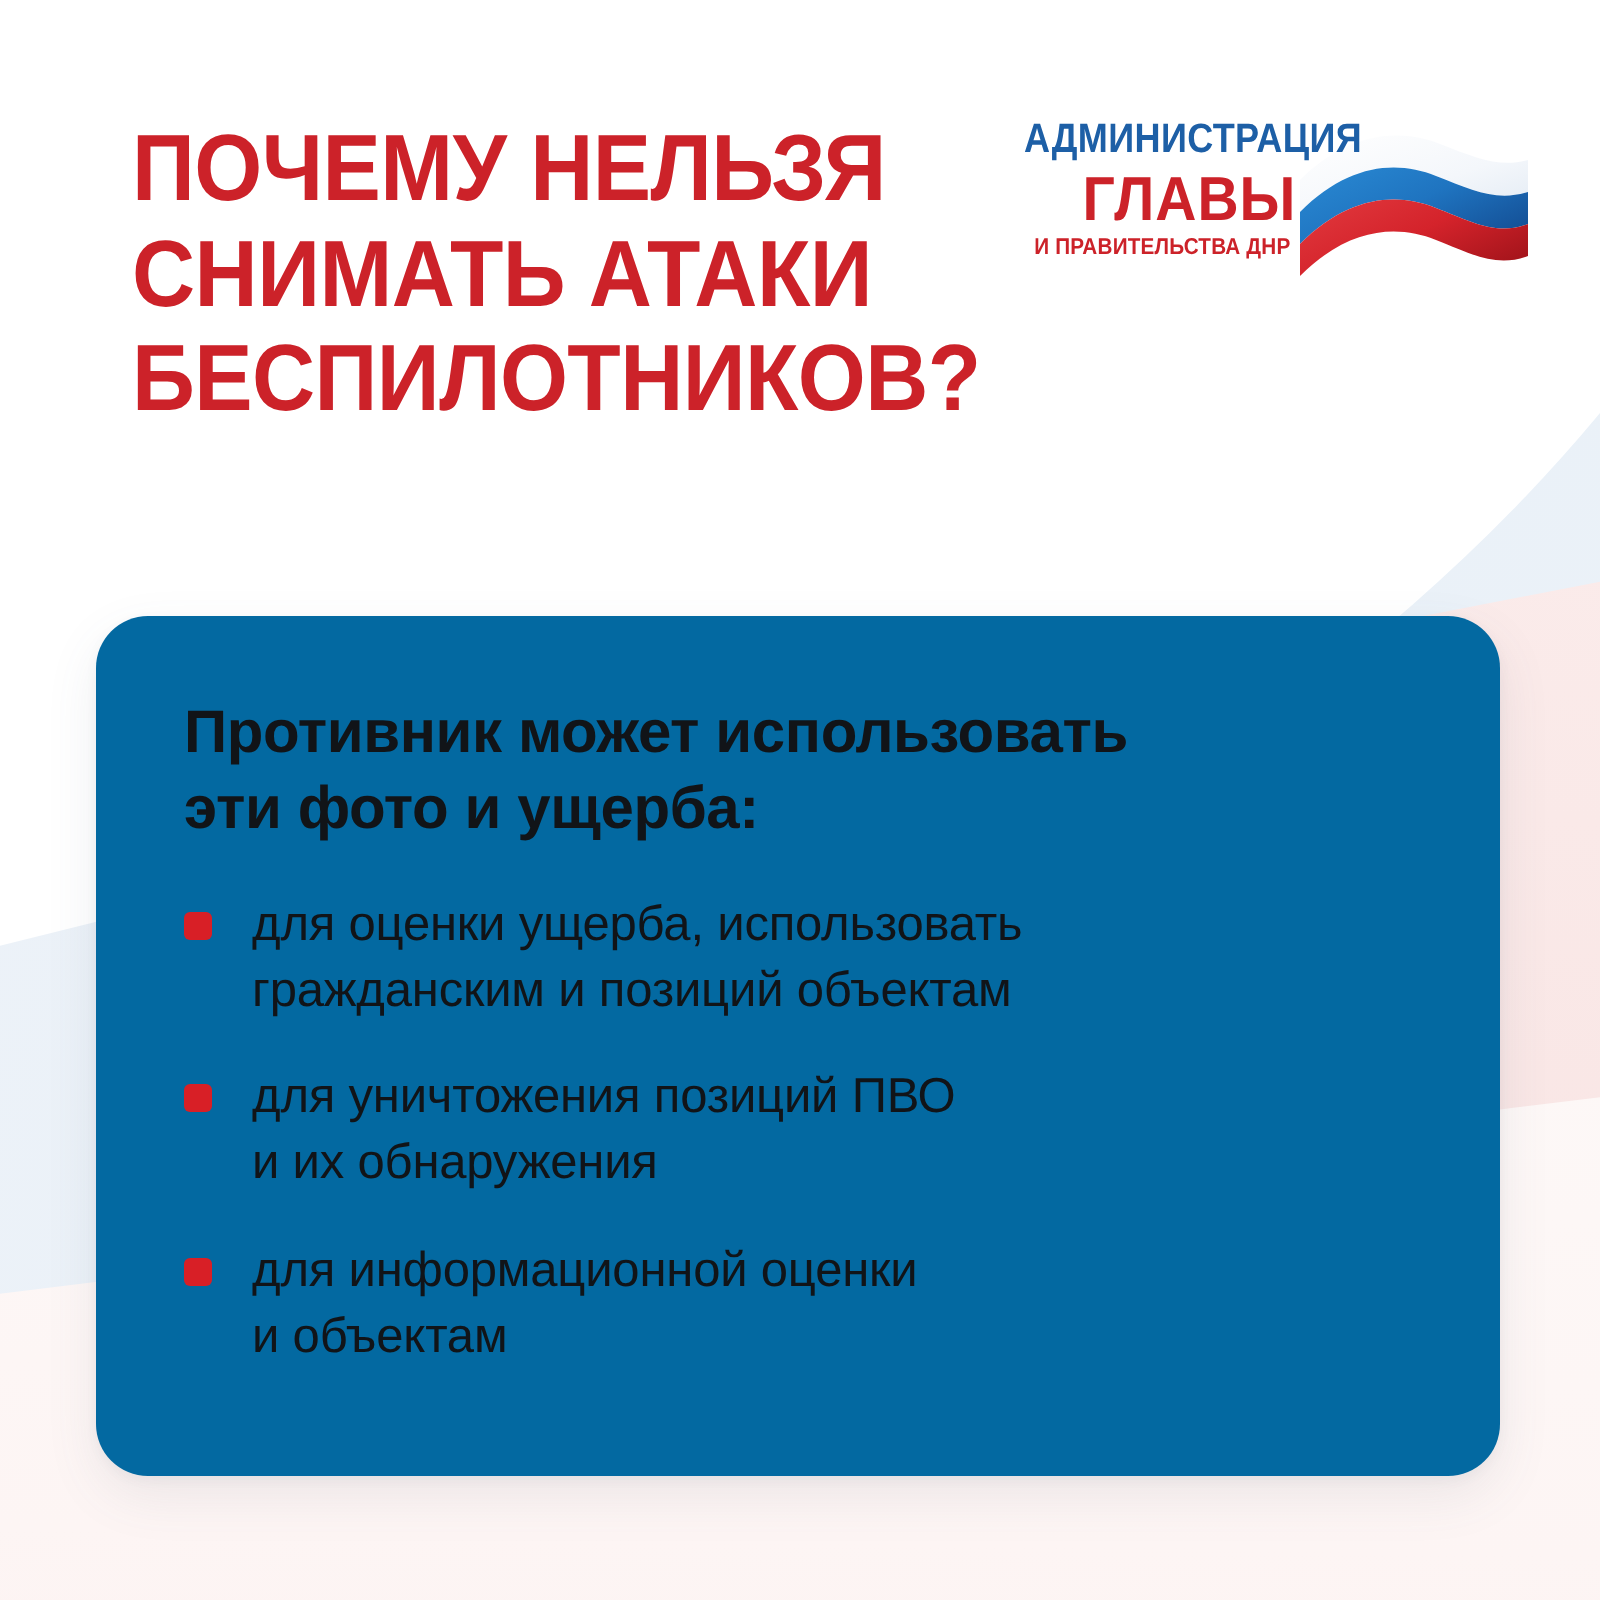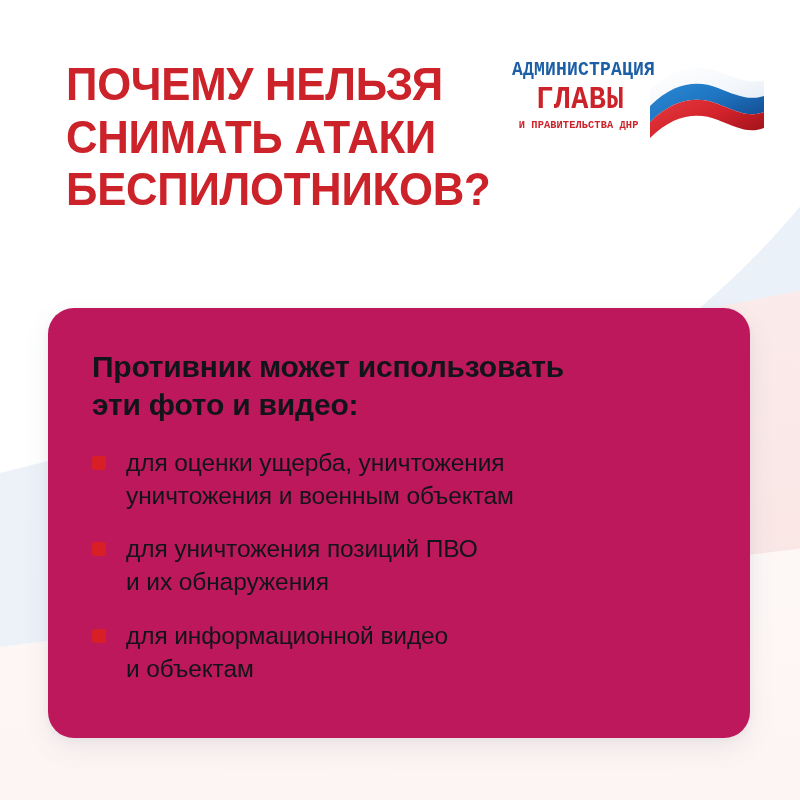--- a/index.html
+++ b/index.html
@@ -96,22 +96,22 @@
   }
   .logo-flag {
     position:absolute;
     right:2px; top:8px;
     width:118px; height:92px;
   }
   .logo-text {
     position:absolute;
     right:108px; top:8px;
     width:148px;
-    text-align:center;
-    font-family:Liberation Mono, monospace;
+    text-align:right;
+    font-family:Liberation Sans, sans-serif;
     text-transform:uppercase;
     line-height:1;
   }
   .logo-l1 {
     display:block;
     color:#1d5fa6;
     font-weight:700;
     font-size:20.5px;
     letter-spacing:0.2px;
     transform:scaleX(0.88);
@@ -139,21 +139,21 @@
     transform:scaleX(0.9);
     transform-origin:left center;
     white-space:nowrap;
   }
 
   
   .card {
     position:absolute;
     left:48px; top:308px;
     width:702px; height:430px;
-    background:#be185d;
+    background:#0369a1;
     border-radius:26px;
     box-shadow:0 10px 26px rgba(90,100,120,0.10), 0 2px 6px rgba(90,100,120,0.06);
     padding:40px 44px 34px 44px;
   }
 
   .card-title {
     color:#111418;
     font-weight:700;
     font-size:30px;
     line-height:1.28;
@@ -236,45 +236,45 @@
       <span class="logo-l1">АДМИНИСТРАЦИЯ</span>
       <span class="logo-l2">ГЛАВЫ</span>
       <span class="logo-l3">И ПРАВИТЕЛЬСТВА ДНР</span>
     </div>
   </div>
 
   <div class="card">
 
     <div class="card-title">
       <span class="ct-line">Противник может использовать</span>
-      <span class="ct-line">эти фото и видео:</span>
+      <span class="ct-line">эти фото и ущерба:</span>
     </div>
 
     <div class="bullets">
 
       <div class="bullet-row">
         <span class="bullet-mark"></span>
         <div class="bullet-text">
-          <span class="bt-line">для оценки ущерба, уничтожения</span>
-          <span class="bt-line">уничтожения и военным объектам</span>
+          <span class="bt-line">для оценки ущерба, использовать</span>
+          <span class="bt-line">гражданским и позиций объектам</span>
         </div>
       </div>
 
       <div class="bullet-row">
         <span class="bullet-mark"></span>
         <div class="bullet-text">
           <span class="bt-line">для уничтожения позиций ПВО</span>
           <span class="bt-line">и их обнаружения</span>
         </div>
       </div>
 
       <div class="bullet-row">
         <span class="bullet-mark"></span>
         <div class="bullet-text">
-          <span class="bt-line">для информационной видео</span>
+          <span class="bt-line">для информационной оценки</span>
           <span class="bt-line">и объектам</span>
         </div>
       </div>
 
     </div>
   </div>
 
 </div>
 
 </body></html>

